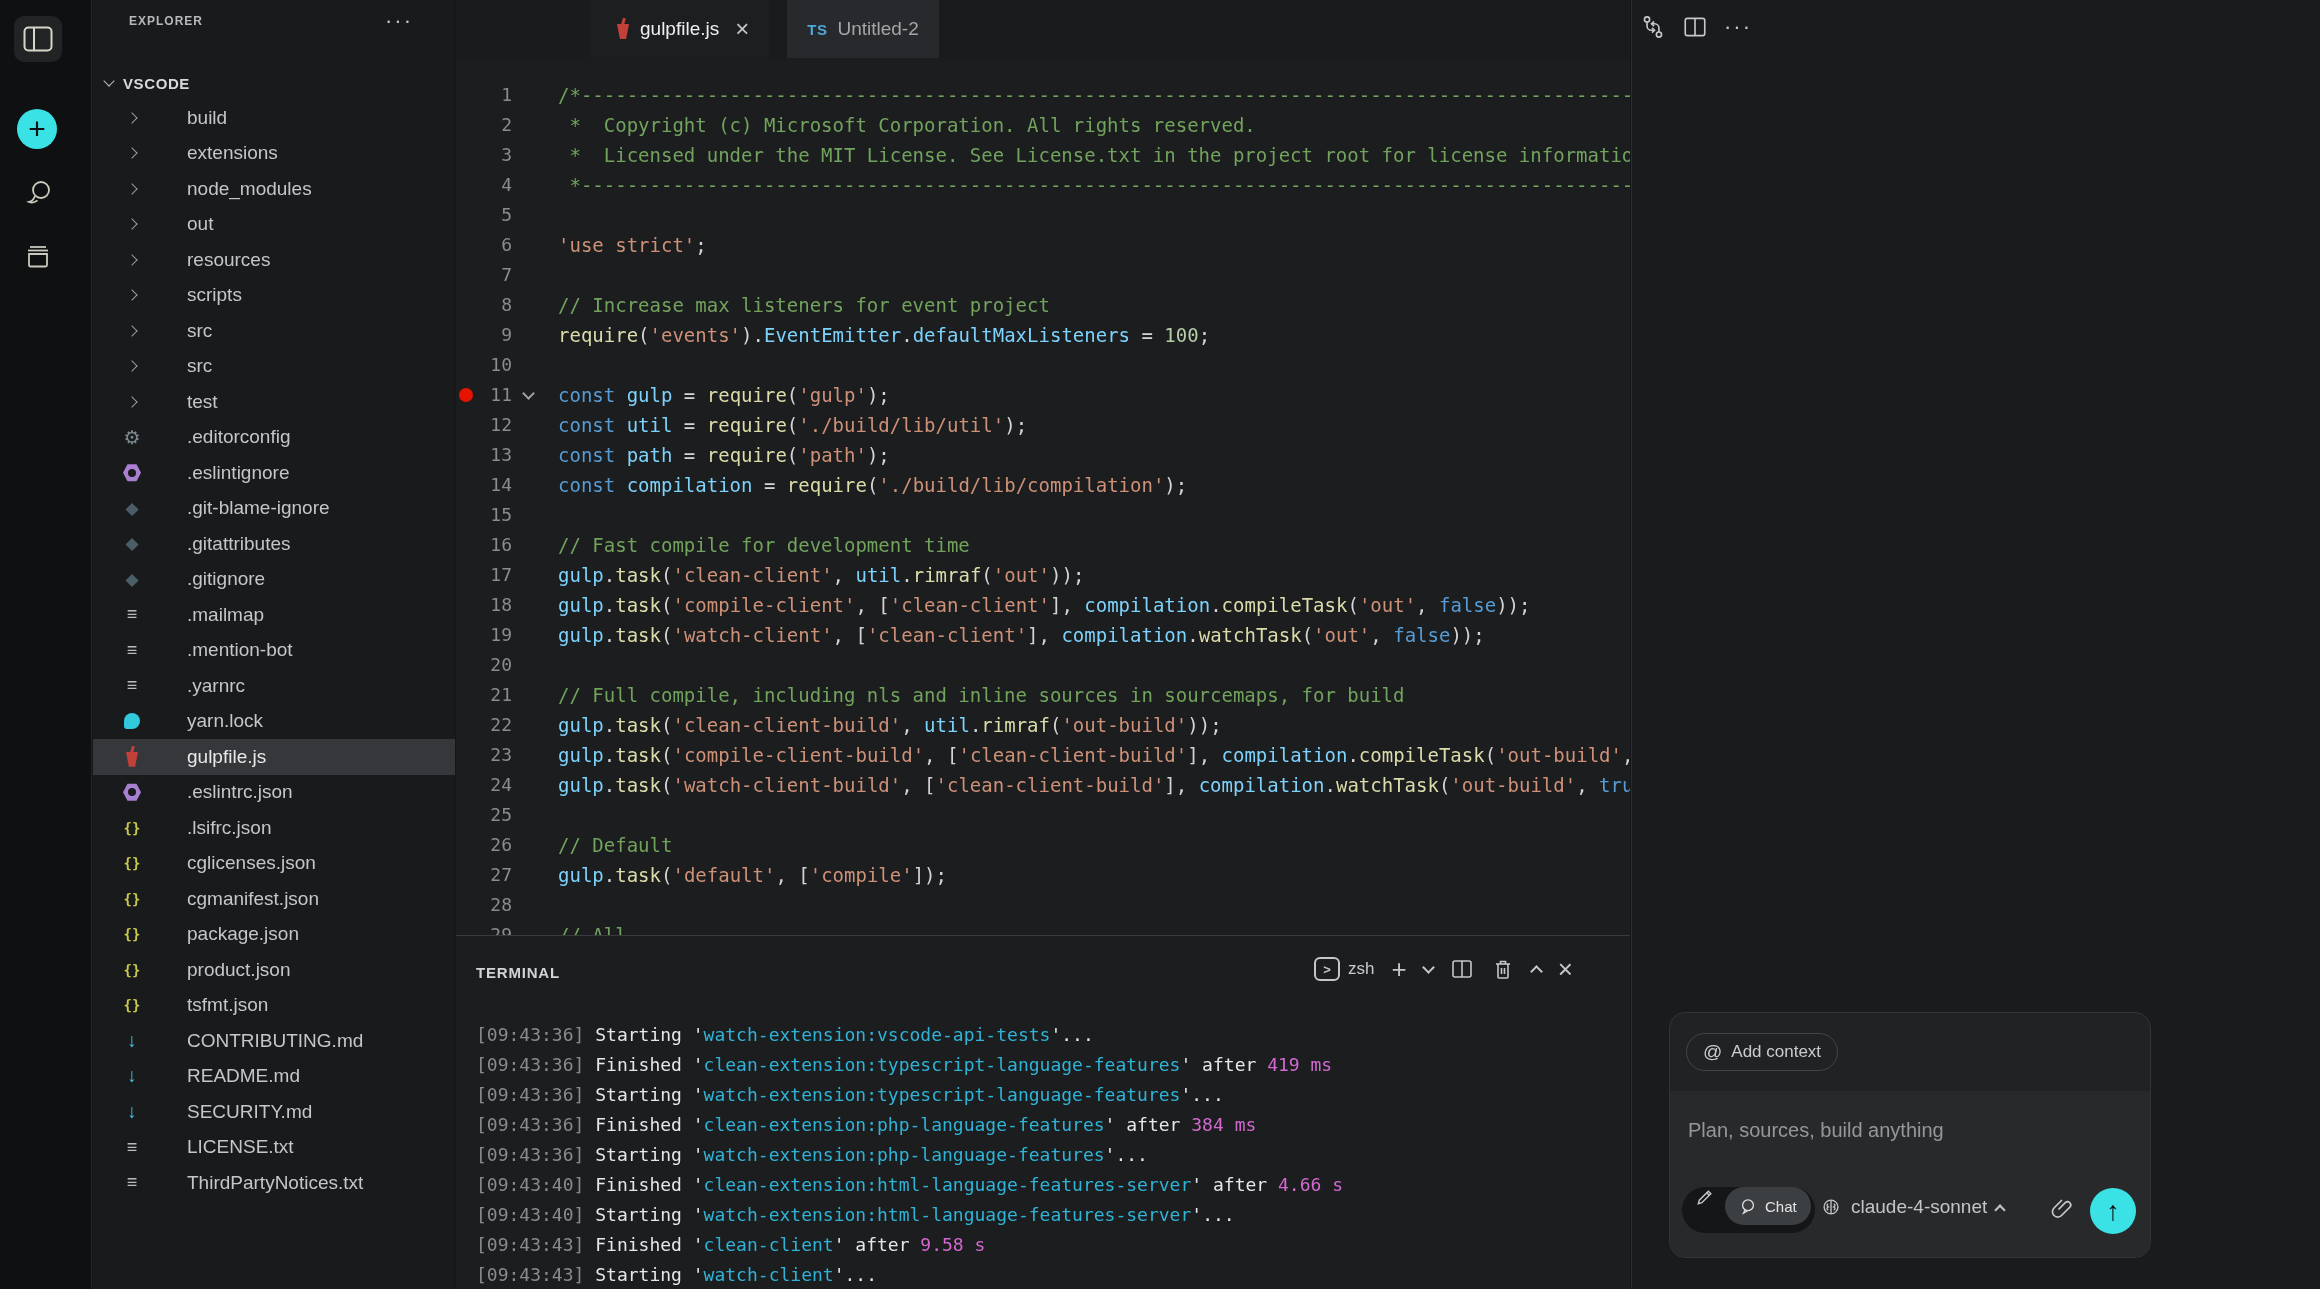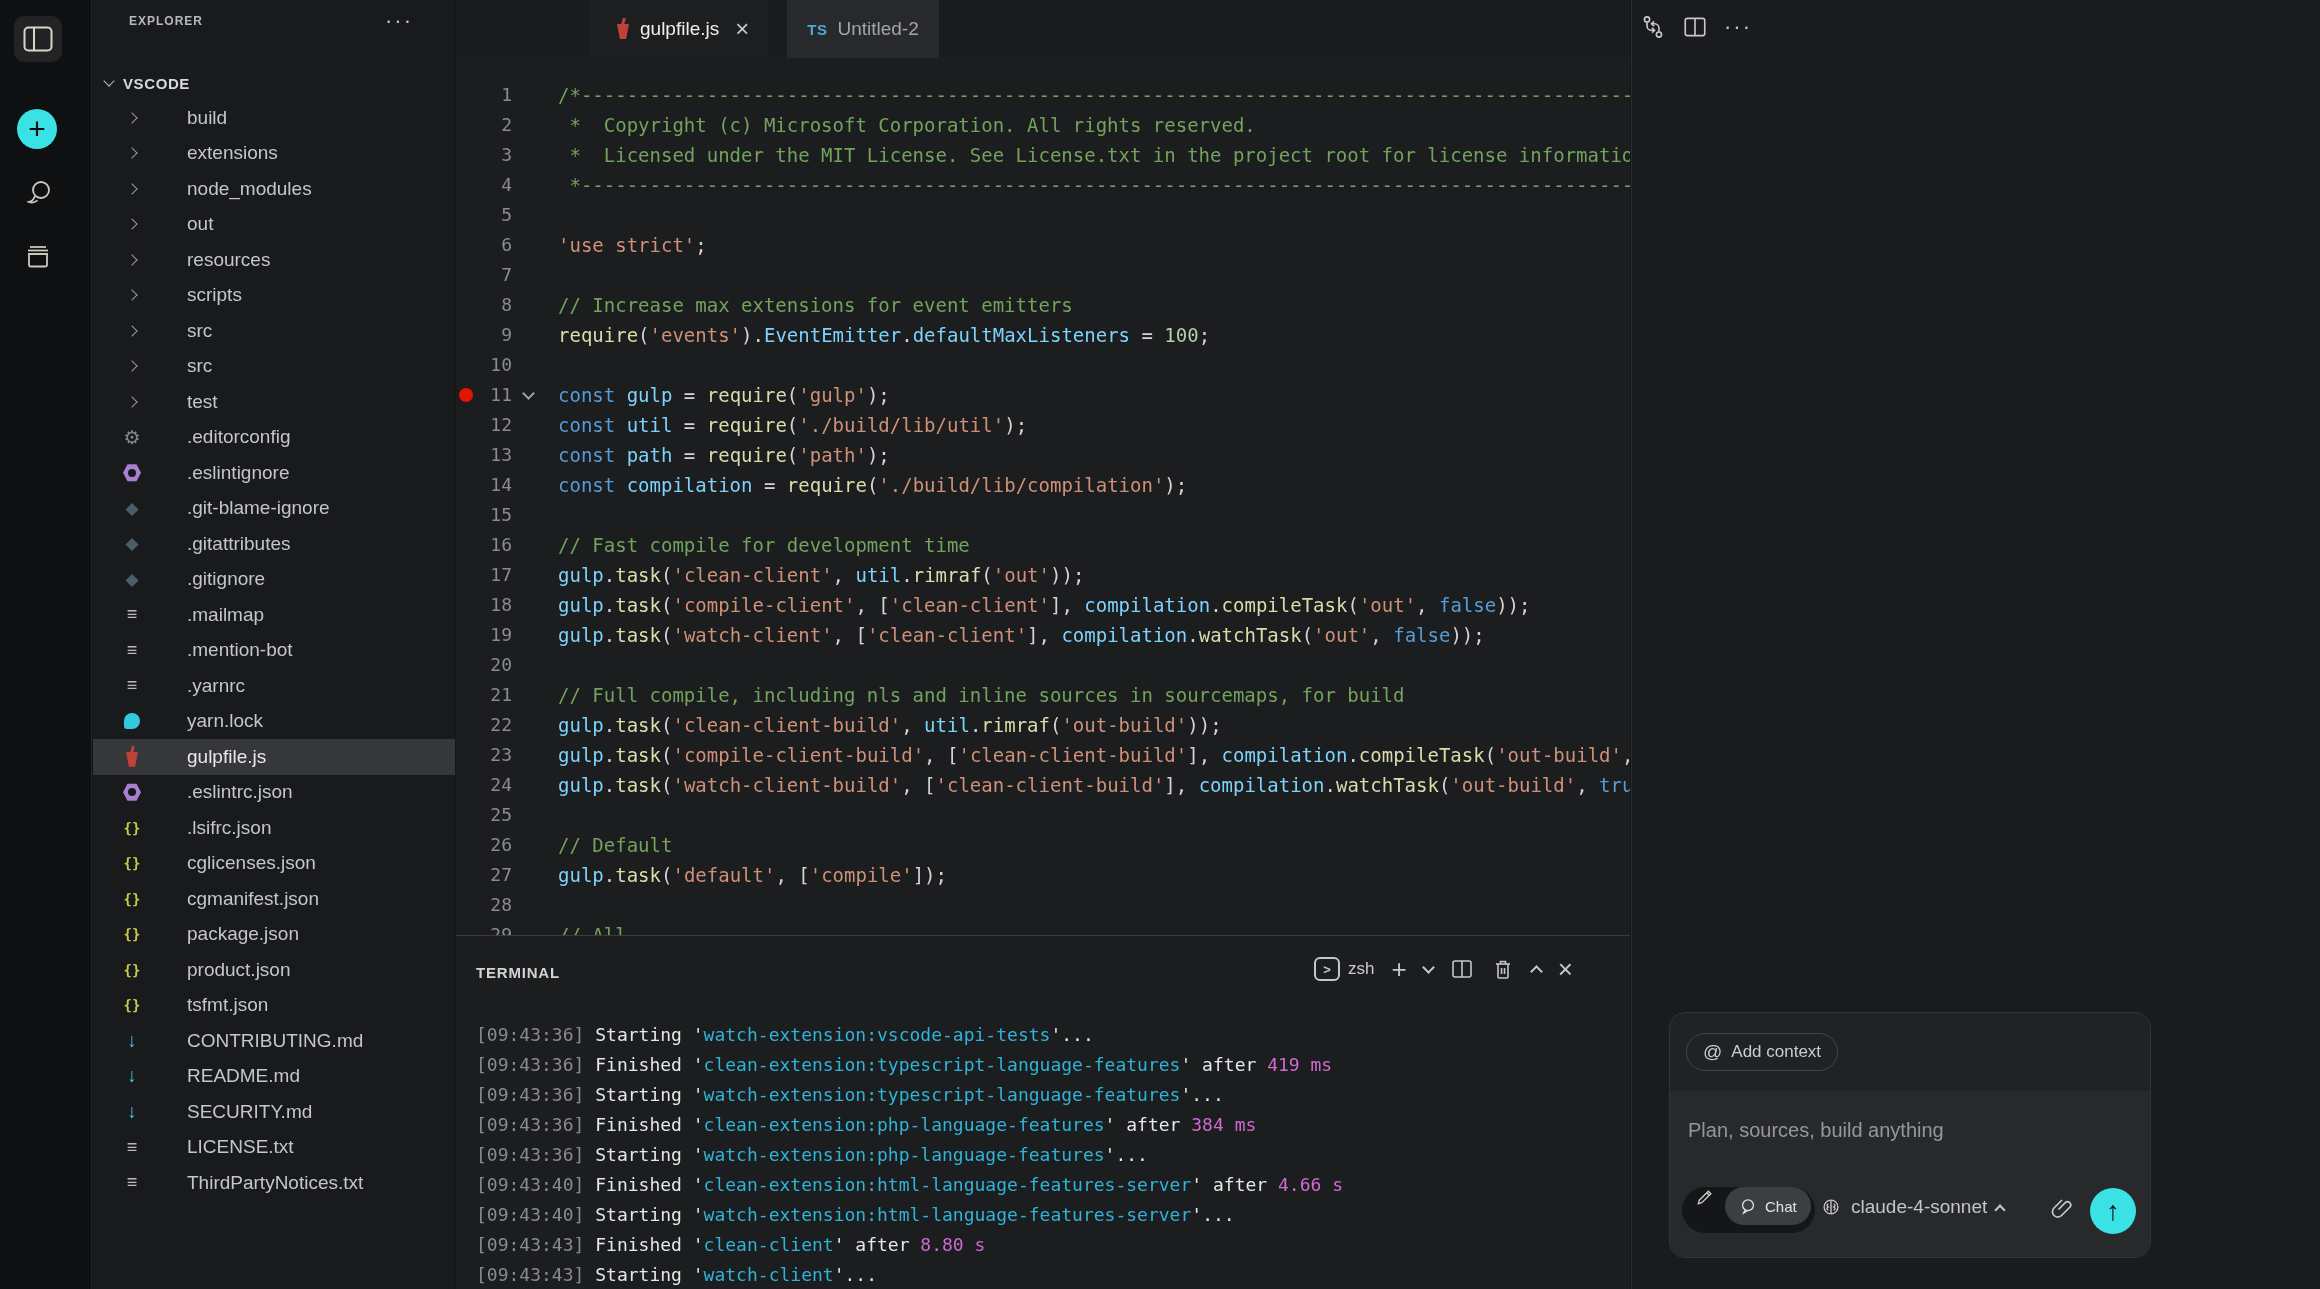--- a/index.html
+++ b/index.html
@@ -297,21 +297,21 @@
     </div>
   </div>
   <div class="code" id="code-lines">
       <div class="code-line"><span class="ln">1</span><span class="ctext"><span class="tok-cm">/*---------------------------------------------------------------------------------------------------</span></span></div>
       <div class="code-line"><span class="ln">2</span><span class="ctext"><span class="tok-cm"> *  Copyright (c) Microsoft Corporation. All rights reserved.</span></span></div>
       <div class="code-line"><span class="ln">3</span><span class="ctext"><span class="tok-cm"> *  Licensed under the MIT License. See License.txt in the project root for license information.</span></span></div>
       <div class="code-line"><span class="ln">4</span><span class="ctext"><span class="tok-cm"> *--------------------------------------------------------------------------------------------------*/</span></span></div>
       <div class="code-line"><span class="ln">5</span><span class="ctext"></span></div>
       <div class="code-line"><span class="ln">6</span><span class="ctext"><span class="tok-st">'use strict'</span><span class="tok-pl">;</span></span></div>
       <div class="code-line"><span class="ln">7</span><span class="ctext"></span></div>
-      <div class="code-line"><span class="ln">8</span><span class="ctext"><span class="tok-cm">// Increase max extensions for event emitters</span></span></div>
+      <div class="code-line"><span class="ln">8</span><span class="ctext"><span class="tok-cm">// Increase max listeners for event project</span></span></div>
       <div class="code-line"><span class="ln">9</span><span class="ctext"><span class="tok-fn">require</span><span class="tok-pl">(</span><span class="tok-st">'events'</span><span class="tok-pl">).</span><span class="tok-id">EventEmitter</span><span class="tok-pl">.</span><span class="tok-id">defaultMaxListeners</span><span class="tok-pl"> = </span><span class="tok-num">100</span><span class="tok-pl">;</span></span></div>
       <div class="code-line"><span class="ln">10</span><span class="ctext"></span></div>
       <div class="code-line"><span class="bp"></span><span class="ln">11</span><i class="fold"></i><span class="ctext"><span class="tok-kw">const</span><span class="tok-pl"> </span><span class="tok-id">gulp</span><span class="tok-pl"> = </span><span class="tok-fn">require</span><span class="tok-pl">(</span><span class="tok-st">'gulp'</span><span class="tok-pl">);</span></span></div>
       <div class="code-line"><span class="ln">12</span><span class="ctext"><span class="tok-kw">const</span><span class="tok-pl"> </span><span class="tok-id">util</span><span class="tok-pl"> = </span><span class="tok-fn">require</span><span class="tok-pl">(</span><span class="tok-st">'./build/lib/util'</span><span class="tok-pl">);</span></span></div>
       <div class="code-line"><span class="ln">13</span><span class="ctext"><span class="tok-kw">const</span><span class="tok-pl"> </span><span class="tok-id">path</span><span class="tok-pl"> = </span><span class="tok-fn">require</span><span class="tok-pl">(</span><span class="tok-st">'path'</span><span class="tok-pl">);</span></span></div>
       <div class="code-line"><span class="ln">14</span><span class="ctext"><span class="tok-kw">const</span><span class="tok-pl"> </span><span class="tok-id">compilation</span><span class="tok-pl"> = </span><span class="tok-fn">require</span><span class="tok-pl">(</span><span class="tok-st">'./build/lib/compilation'</span><span class="tok-pl">);</span></span></div>
       <div class="code-line"><span class="ln">15</span><span class="ctext"></span></div>
       <div class="code-line"><span class="ln">16</span><span class="ctext"><span class="tok-cm">// Fast compile for development time</span></span></div>
       <div class="code-line"><span class="ln">17</span><span class="ctext"><span class="tok-id">gulp</span><span class="tok-pl">.</span><span class="tok-fn">task</span><span class="tok-pl">(</span><span class="tok-st">'clean-client'</span><span class="tok-pl">, </span><span class="tok-id">util</span><span class="tok-pl">.</span><span class="tok-fn">rimraf</span><span class="tok-pl">(</span><span class="tok-st">'out'</span><span class="tok-pl">));</span></span></div>
       <div class="code-line"><span class="ln">18</span><span class="ctext"><span class="tok-id">gulp</span><span class="tok-pl">.</span><span class="tok-fn">task</span><span class="tok-pl">(</span><span class="tok-st">'compile-client'</span><span class="tok-pl">, [</span><span class="tok-st">'clean-client'</span><span class="tok-pl">], </span><span class="tok-id">compilation</span><span class="tok-pl">.</span><span class="tok-fn">compileTask</span><span class="tok-pl">(</span><span class="tok-st">'out'</span><span class="tok-pl">, </span><span class="tok-kw">false</span><span class="tok-pl">));</span></span></div>
@@ -352,21 +352,21 @@
       <span class="tool-x">×</span>
     </div>
     <div class="term-body" id="term-lines">
         <div class="term-line"><span class="t-time">[09:43:36] </span><span class="t-text">Starting </span><span class="t-text">'</span><span class="t-task">watch-extension:vscode-api-tests</span><span class="t-text">'</span><span class="t-text">...</span></div>
         <div class="term-line"><span class="t-time">[09:43:36] </span><span class="t-text">Finished </span><span class="t-text">'</span><span class="t-task">clean-extension:typescript-language-features</span><span class="t-text">'</span><span class="t-text"> after </span><span class="t-dur">419 ms</span></div>
         <div class="term-line"><span class="t-time">[09:43:36] </span><span class="t-text">Starting </span><span class="t-text">'</span><span class="t-task">watch-extension:typescript-language-features</span><span class="t-text">'</span><span class="t-text">...</span></div>
         <div class="term-line"><span class="t-time">[09:43:36] </span><span class="t-text">Finished </span><span class="t-text">'</span><span class="t-task">clean-extension:php-language-features</span><span class="t-text">'</span><span class="t-text"> after </span><span class="t-dur">384 ms</span></div>
         <div class="term-line"><span class="t-time">[09:43:36] </span><span class="t-text">Starting </span><span class="t-text">'</span><span class="t-task">watch-extension:php-language-features</span><span class="t-text">'</span><span class="t-text">...</span></div>
         <div class="term-line"><span class="t-time">[09:43:40] </span><span class="t-text">Finished </span><span class="t-text">'</span><span class="t-task">clean-extension:html-language-features-server</span><span class="t-text">'</span><span class="t-text"> after </span><span class="t-dur">4.66 s</span></div>
         <div class="term-line"><span class="t-time">[09:43:40] </span><span class="t-text">Starting </span><span class="t-text">'</span><span class="t-task">watch-extension:html-language-features-server</span><span class="t-text">'</span><span class="t-text">...</span></div>
-        <div class="term-line"><span class="t-time">[09:43:43] </span><span class="t-text">Finished </span><span class="t-text">'</span><span class="t-task">clean-client</span><span class="t-text">'</span><span class="t-text"> after </span><span class="t-dur">8.80 s</span></div>
+        <div class="term-line"><span class="t-time">[09:43:43] </span><span class="t-text">Finished </span><span class="t-text">'</span><span class="t-task">clean-client</span><span class="t-text">'</span><span class="t-text"> after </span><span class="t-dur">9.58 s</span></div>
         <div class="term-line"><span class="t-time">[09:43:43] </span><span class="t-text">Starting </span><span class="t-text">'</span><span class="t-task">watch-client</span><span class="t-text">'</span><span class="t-text">...</span></div>
       </div>
   </div>
 </div>
 
 <div class="rpanel">
   <div class="rp-actions">
     <svg width="26" height="26" viewBox="0 0 24 24" fill="none" stroke="currentColor" stroke-width="1.5">
       <circle cx="6.5" cy="5" r="2.4"></circle>
         <circle cx="17.5" cy="19" r="2.4"></circle>

